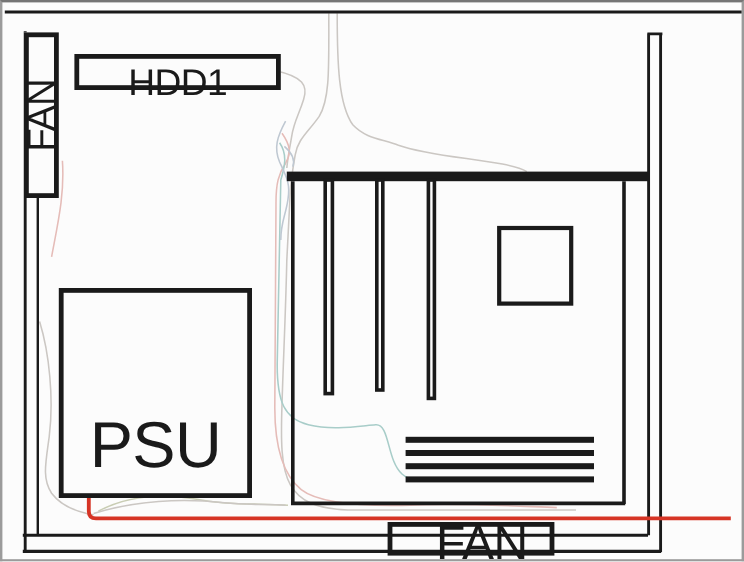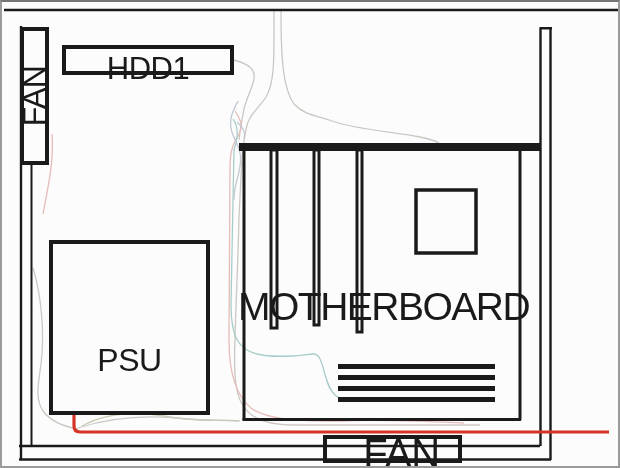--- a/index.html
+++ b/index.html
@@ -38,21 +38,21 @@
     white-space:nowrap;
     line-height:1;
     letter-spacing:-0.5px;
   }
   .hdd-box{left:60px;top:43px;width:172px;height:30px;}
   .hdd2-box{left:60px;top:95px;width:172px;height:30px;}
   .hdd-lbl{font-size:31px;margin-top:16px;}
   .fan-left-box{left:18px;top:25px;width:29px;height:138px;}
   .fan-left-lbl{font-size:32px;transform:rotate(-90deg);}
   .psu-box{left:47px;top:238px;width:161px;height:175px;border-width:4px;}
-  .psu-lbl{position:absolute;left:0;right:0;top:100px;text-align:center;font-size:32px;}
+  .psu-lbl{position:absolute;left:0;right:0;top:100px;text-align:center;font-size:54px;}
   .fan-bottom-box{left:321px;top:433px;width:139px;height:28px;border-width:4px;overflow:visible;}
   .fan-bottom-lbl{font-size:40px;margin-top:8px;margin-left:18px;}
   .mobo-lbl{
     position:absolute;left:236px;top:285px;
     font-size:39px;letter-spacing:-1.5px;
   }
   svg{display:block;}
   .ink{stroke:var(--outline);fill:none;}
   .inkfill{fill:var(--outline);stroke:none;}
   .whitefill{fill:var(--paper);}
@@ -118,19 +118,18 @@
 
   <div class="box hdd-box">
     <span class="lbl hdd-lbl">HDD1</span>
   </div>
 
 
   <div class="box psu-box">
     <span class="lbl psu-lbl">PSU</span>
   </div>
 
-  <div class="lbl mobo-lbl">MOTHERBOARD</div>
 
   <div class="box transparent fan-bottom-box">
     <span class="lbl fan-bottom-lbl">FAN</span>
   </div>
 
 </div>
 
 </body></html>

